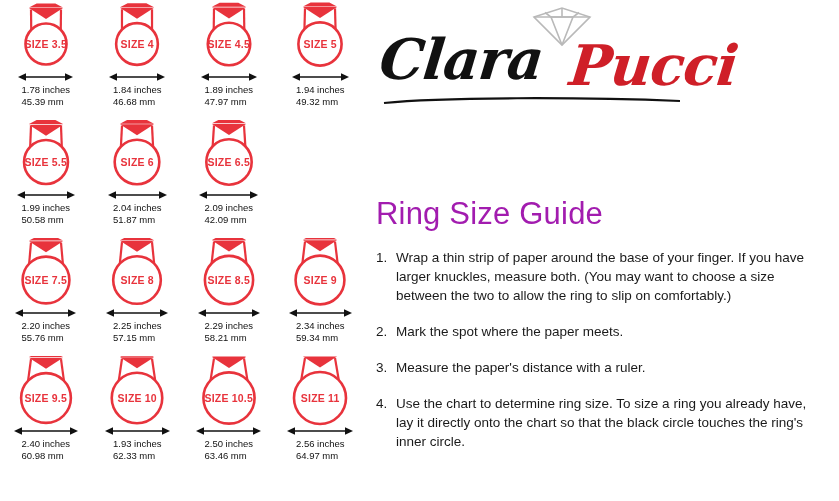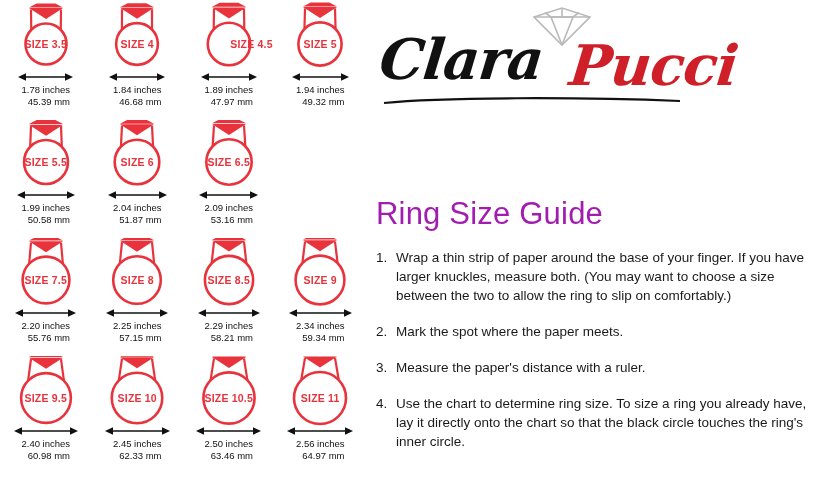--- a/index.html
+++ b/index.html
@@ -64,21 +64,21 @@
 
   
   .arrow {
     position: relative;
     width: 78px;
     height: 12px;
     margin-top: -1px;
   }
   .measures {
     margin-top: 1px;
-    text-align: right;
+    text-align: left;
     font-size: 9.5px;
     line-height: 11.5px;
     color: #111111;
     font-weight: 400;
   }
 
   
   .right {
     position: absolute;
     left: 366px;
@@ -218,21 +218,21 @@
         </div>
         <div class="cell">
           <div class="ring-wrap">
             <svg width="88" height="70" viewBox="0 0 88 70" class="ring-svg">
               <circle cx="44" cy="42" r="21.224719101123593" fill="none" stroke="#e8333c" stroke-width="2.6"></circle>
               <path d="M27 4.775280898876407 L34.65 0.7752808988764066 L53.35 0.7752808988764066 L61 4.775280898876407 Z" fill="#e8333c"></path>
               <path d="M27 5.375280898876406 L61 5.375280898876406 L44 16.375280898876404 Z" fill="#e8333c"></path>
               <path d="M29 6.775280898876407 L28.718202247191016 27.142696629213486" stroke="#e8333c" stroke-width="2.2" fill="none"></path>
               <path d="M59 6.775280898876407 L59.281797752808984 27.142696629213486" stroke="#e8333c" stroke-width="2.2" fill="none"></path>
             </svg>
-            <div class="size-label" style="top: 36px; text-align: right;">SIZE 4.5</div>
+            <div class="size-label" style="top: 36px;">SIZE 4.5</div>
           </div>
           <div class="arrow">
             <svg width="56" height="12" viewBox="0 0 56 12" style="display:block;margin:0 auto;">
               <line x1="6" y1="6" x2="50" y2="6" stroke="#111" stroke-width="1.6"></line>
               <path d="M0 6 L8 2.2 L8 9.8 Z" fill="#111"></path>
               <path d="M56 6 L48 2.2 L48 9.8 Z" fill="#111"></path>
             </svg>
           </div>
           <div class="measures">
             <div>1.89 inches</div>
@@ -323,21 +323,21 @@
           </div>
           <div class="arrow">
             <svg width="59" height="12" viewBox="0 0 59 12" style="display:block;margin:0 auto;">
               <line x1="6" y1="6" x2="53" y2="6" stroke="#111" stroke-width="1.6"></line>
               <path d="M0 6 L8 2.2 L8 9.8 Z" fill="#111"></path>
               <path d="M59 6 L51 2.2 L51 9.8 Z" fill="#111"></path>
             </svg>
           </div>
           <div class="measures">
             <div>2.09 inches</div>
-            <div>53.16 mm</div>
+            <div>42.09 mm</div>
           </div>
         </div>
       </div>
       <div class="chart-row">
         <div class="cell">
           <div class="ring-wrap">
             <svg width="88" height="70" viewBox="0 0 88 70" class="ring-svg">
               <circle cx="44" cy="42" r="23.412921348314605" fill="none" stroke="#e8333c" stroke-width="2.6"></circle>
               <path d="M27 2.5870786516853954 L34.65 -1.4129213483146046 L53.35 -1.4129213483146046 L61 2.5870786516853954 Z" fill="#e8333c"></path>
               <path d="M27 3.187078651685395 L61 3.187078651685395 L44 14.187078651685395 Z" fill="#e8333c"></path>
@@ -464,21 +464,21 @@
             <div class="size-label" style="top: 36px;">SIZE 10</div>
           </div>
           <div class="arrow">
             <svg width="65" height="12" viewBox="0 0 65 12" style="display:block;margin:0 auto;">
               <line x1="6" y1="6" x2="59" y2="6" stroke="#111" stroke-width="1.6"></line>
               <path d="M0 6 L8 2.2 L8 9.8 Z" fill="#111"></path>
               <path d="M65 6 L57 2.2 L57 9.8 Z" fill="#111"></path>
             </svg>
           </div>
           <div class="measures">
-            <div>2.45 inches</div>
+            <div>1.93 inches</div>
             <div>62.33 mm</div>
           </div>
         </div>
         <div class="cell">
           <div class="ring-wrap">
             <svg width="88" height="70" viewBox="0 0 88 70" class="ring-svg">
               <circle cx="44" cy="42" r="25.575842696629216" fill="none" stroke="#e8333c" stroke-width="2.6"></circle>
               <path d="M27 0.4241573033707837 L34.65 -3.5758426966292163 L53.35 -3.5758426966292163 L61 0.4241573033707837 Z" fill="#e8333c"></path>
               <path d="M27 1.0241573033707834 L61 1.0241573033707834 L44 12.024157303370783 Z" fill="#e8333c"></path>
               <path d="M29 2.4241573033707837 L25.585393258426965 24.09691011235955" stroke="#e8333c" stroke-width="2.2" fill="none"></path>

